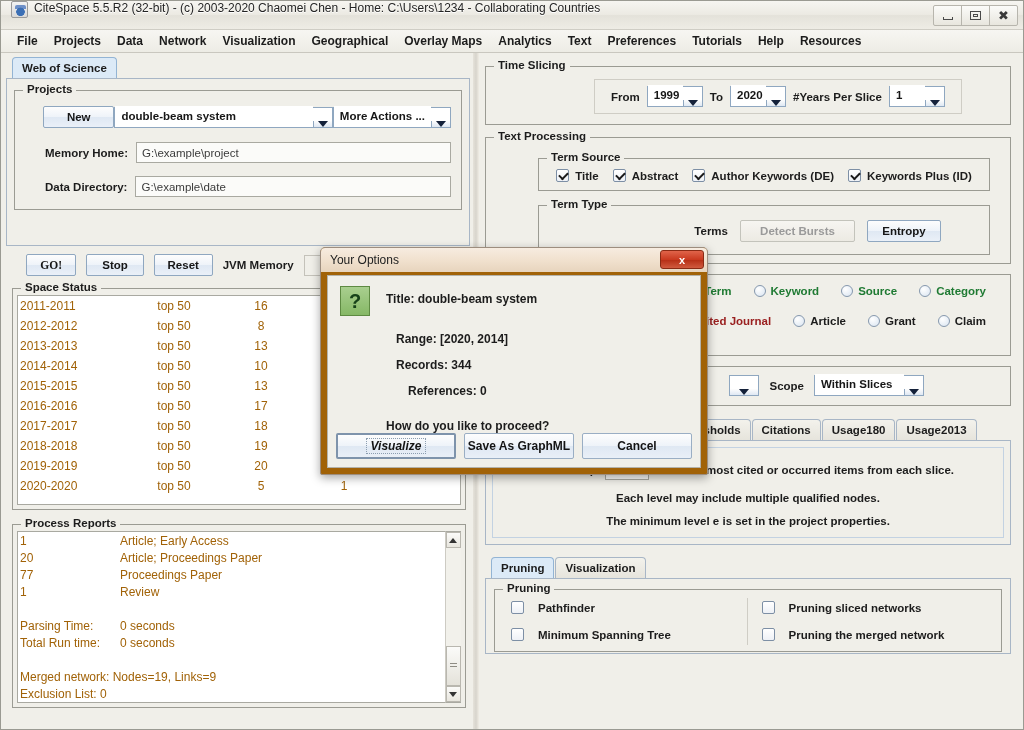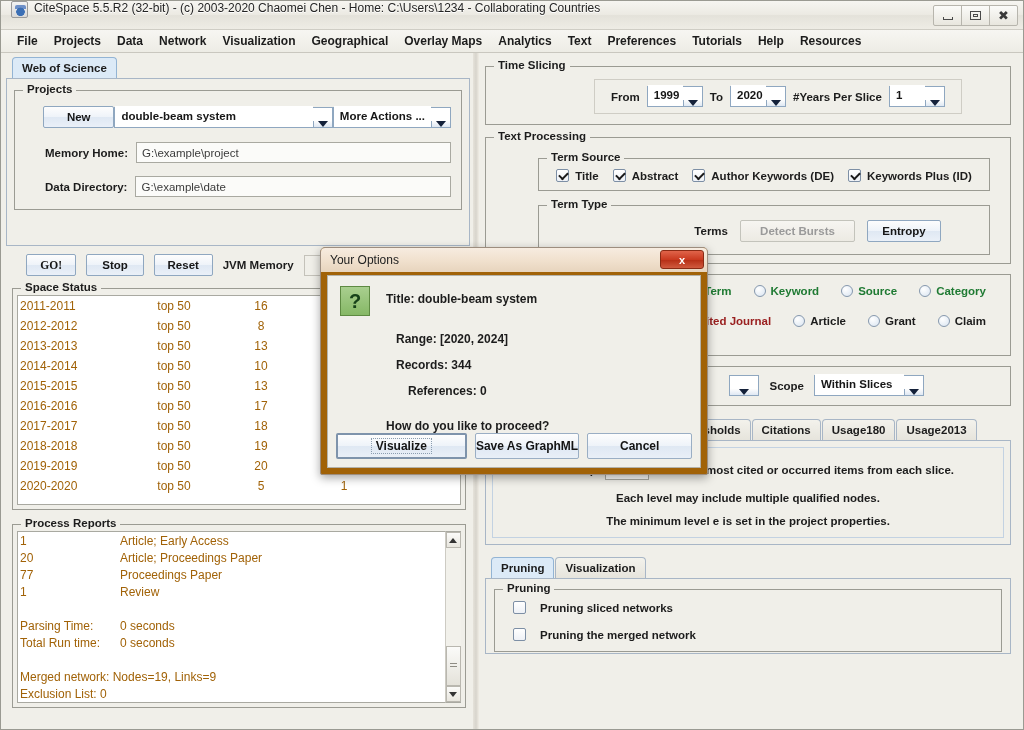--- a/index.html
+++ b/index.html
@@ -227,21 +227,21 @@
     color: #17421a; font-size: 20px; font-weight: bold; line-height: 1;
   }
   .dlg-text { font-size: 12px; font-weight: bold; color: #1c1c1c; }
   .dlg-btnrow { position: absolute; left: 8px; right: 8px; bottom: 8px; display: flex; gap: 8px; }
   .dlg-btn {
     flex: 1; text-align: center; font-size: 12px; font-weight: bold; color: #141414;
     padding: 5px 0;
     background: linear-gradient(to bottom,#fdfdfd 0%,#eef3f9 50%,#dfe8f3 51%,#e9eff7 100%);
     border: 1px solid #9aaec4; border-radius: 2px;
   }
-  .dlg-btn.default { border: 2px solid #7e93ab; padding: 4px 12px; }
+  .dlg-btn.default { border: 2px solid #7e93ab; padding: 4px 4px; font-style: italic; }
   .dlg-btn.default span { border: 1px dotted #8b9db0; padding: 0 4px; }
 </style>
 </head>
 <body>
 
 <div class="app">
 
   <div class="titlebar">
     <div class="tb-icon"></div>
     <div class="tb-title">CiteSpace 5.5.R2 (32-bit) - (c) 2003-2020 Chaomei Chen - Home: C:\Users\1234 - Collaborating Countries</div>
@@ -600,20 +600,30 @@
 
       <div style="margin:11px 8px 0 6px;">
         <div class="tabstrip">
           <div class="tab active">Pruning</div>
           <div class="tab">Visualization</div>
         </div>
         <div class="tabbed-body" style="height:76px;">
           <div class="group" style="margin:10px 8px 0 8px;padding:8px 4px 6px 4px;">
             <span class="group-title">Pruning</span>
             <div style="display:flex;">
+              <div style="flex:1;border-right:1px solid #cfcdc5;padding-left:12px;">
+                <div style="margin:2px 0 0 0;"><span class="chk">
+                      <i class="chkbox"></i>
+                      <span class="lbl" style="margin-left:8px">Pathfinder</span>
+                    </span></div>
+                <div style="margin:9px 0 0 0;"><span class="chk">
+                      <i class="chkbox"></i>
+                      <span class="lbl" style="margin-left:8px">Minimum Spanning Tree</span>
+                    </span></div>
+              </div>
               <div style="flex:1;padding-left:14px;">
                 <div style="margin:2px 0 0 0;"><span class="chk">
                       <i class="chkbox"></i>
                       <span class="lbl" style="margin-left:8px">Pruning sliced networks</span>
                     </span></div>
                 <div style="margin:9px 0 0 0;"><span class="chk">
                       <i class="chkbox"></i>
                       <span class="lbl" style="margin-left:8px">Pruning the merged network</span>
                     </span></div>
               </div>
@@ -631,21 +641,21 @@
       <div class="dlg-close">x</div>
     </div>
     <div class="dlg-body">
       <div style="display:flex;gap:16px;">
         <div class="dlg-icon">?</div>
         <div style="padding-top:6px;">
           <div class="dlg-text">Title: double-beam system</div>
         </div>
       </div>
       <div style="margin:16px 0 0 56px;">
-        <div class="dlg-text">Range: [2020, 2024]</div>
+        <div class="dlg-text">Range: [2020, 2014]</div>
         <div class="dlg-text" style="margin-top:12px;">Records: 344</div>
         <div class="dlg-text" style="margin-top:12px;padding-left:12px;">References: 0</div>
         <div class="dlg-text" style="margin-top:21px;margin-left:-10px;">How do you like to proceed?</div>
       </div>
       <div class="dlg-btnrow">
         <div class="dlg-btn default"><span>Visualize</span></div>
         <div class="dlg-btn">Save As GraphML</div>
         <div class="dlg-btn">Cancel</div>
       </div>
     </div>

